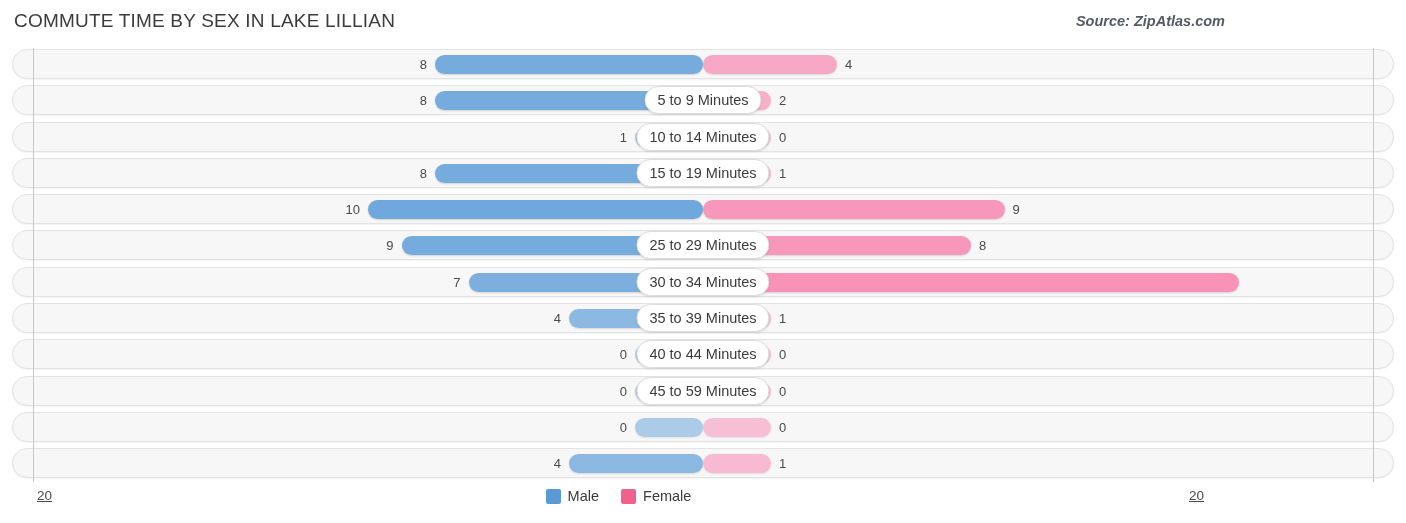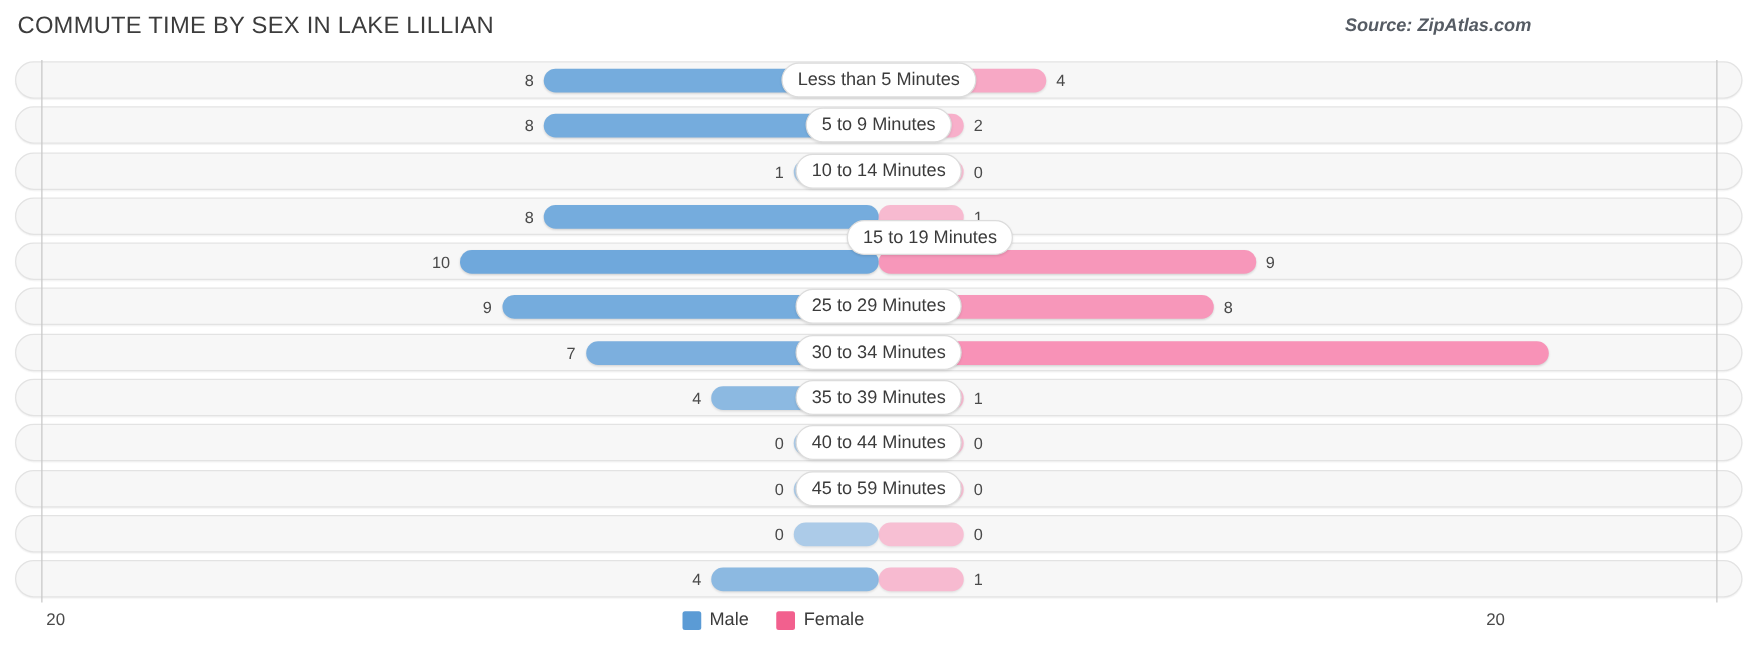--- a/index.html
+++ b/index.html
@@ -143,20 +143,21 @@
   .footer {
     position: absolute;
     left: 0; right: 0; top: 484px;
     height: 39px;
   }
   .axis-end {
     position: absolute;
     top: 4px;
     font-size: 13.5px;
     color: #4a4a4a;
+    text-decoration: underline;
   }
   .axis-end.l { left: 37px; }
   .axis-end.r { right: 33px; }
 
   .legend {
     position: absolute;
     left: 0; right: 0; top: 4px;
     display: flex;
     justify-content: center;
     align-items: center;
@@ -190,21 +191,20 @@
   <div class="plot">
     <div class="axis-line left"></div>
     <div class="axis-line right"></div>
     <div class="rows" id="rows">
         <div class="row">
           <div class="track"></div>
           <div class="bar male" style="left: 435px; width: 268px; opacity: 0.95;"></div>
           <div class="bar female" style="left: 703px; width: 134px; opacity: 0.78;"></div>
           <div class="val left" style="right: 979px;">8</div>
           <div class="val right" style="left: 845px;">4</div>
-          <div class="pill" style="left: 703px;">Less than 5 Minutes</div>
         </div>
         <div class="row">
           <div class="track"></div>
           <div class="bar male" style="left: 435px; width: 268px; opacity: 0.95;"></div>
           <div class="bar female" style="left: 703px; width: 68px; opacity: 0.7;"></div>
           <div class="val left" style="right: 979px;">8</div>
           <div class="val right" style="left: 779px;">2</div>
           <div class="pill" style="left: 703px;">5 to 9 Minutes</div>
         </div>
         <div class="row">
@@ -214,21 +214,21 @@
           <div class="val left" style="right: 779px;">1</div>
           <div class="val right" style="left: 779px;">0</div>
           <div class="pill" style="left: 703px;">10 to 14 Minutes</div>
         </div>
         <div class="row">
           <div class="track"></div>
           <div class="bar male" style="left: 435px; width: 268px; opacity: 0.95;"></div>
           <div class="bar female" style="left: 703px; width: 68px; opacity: 0.6;"></div>
           <div class="val left" style="right: 979px;">8</div>
           <div class="val right" style="left: 779px;">1</div>
-          <div class="pill" style="left: 744px; margin-top: 17px;">15 to 19 Minutes</div>
+          <div class="pill" style="left: 703px;">15 to 19 Minutes</div>
         </div>
         <div class="row">
           <div class="track"></div>
           <div class="bar male" style="left: 368px; width: 335px; opacity: 1;"></div>
           <div class="bar female" style="left: 703px; width: 301.5px; opacity: 0.95;"></div>
           <div class="val left" style="right: 1046px;">10</div>
           <div class="val right" style="left: 1012.5px;">9</div>
         </div>
         <div class="row">
           <div class="track"></div>

